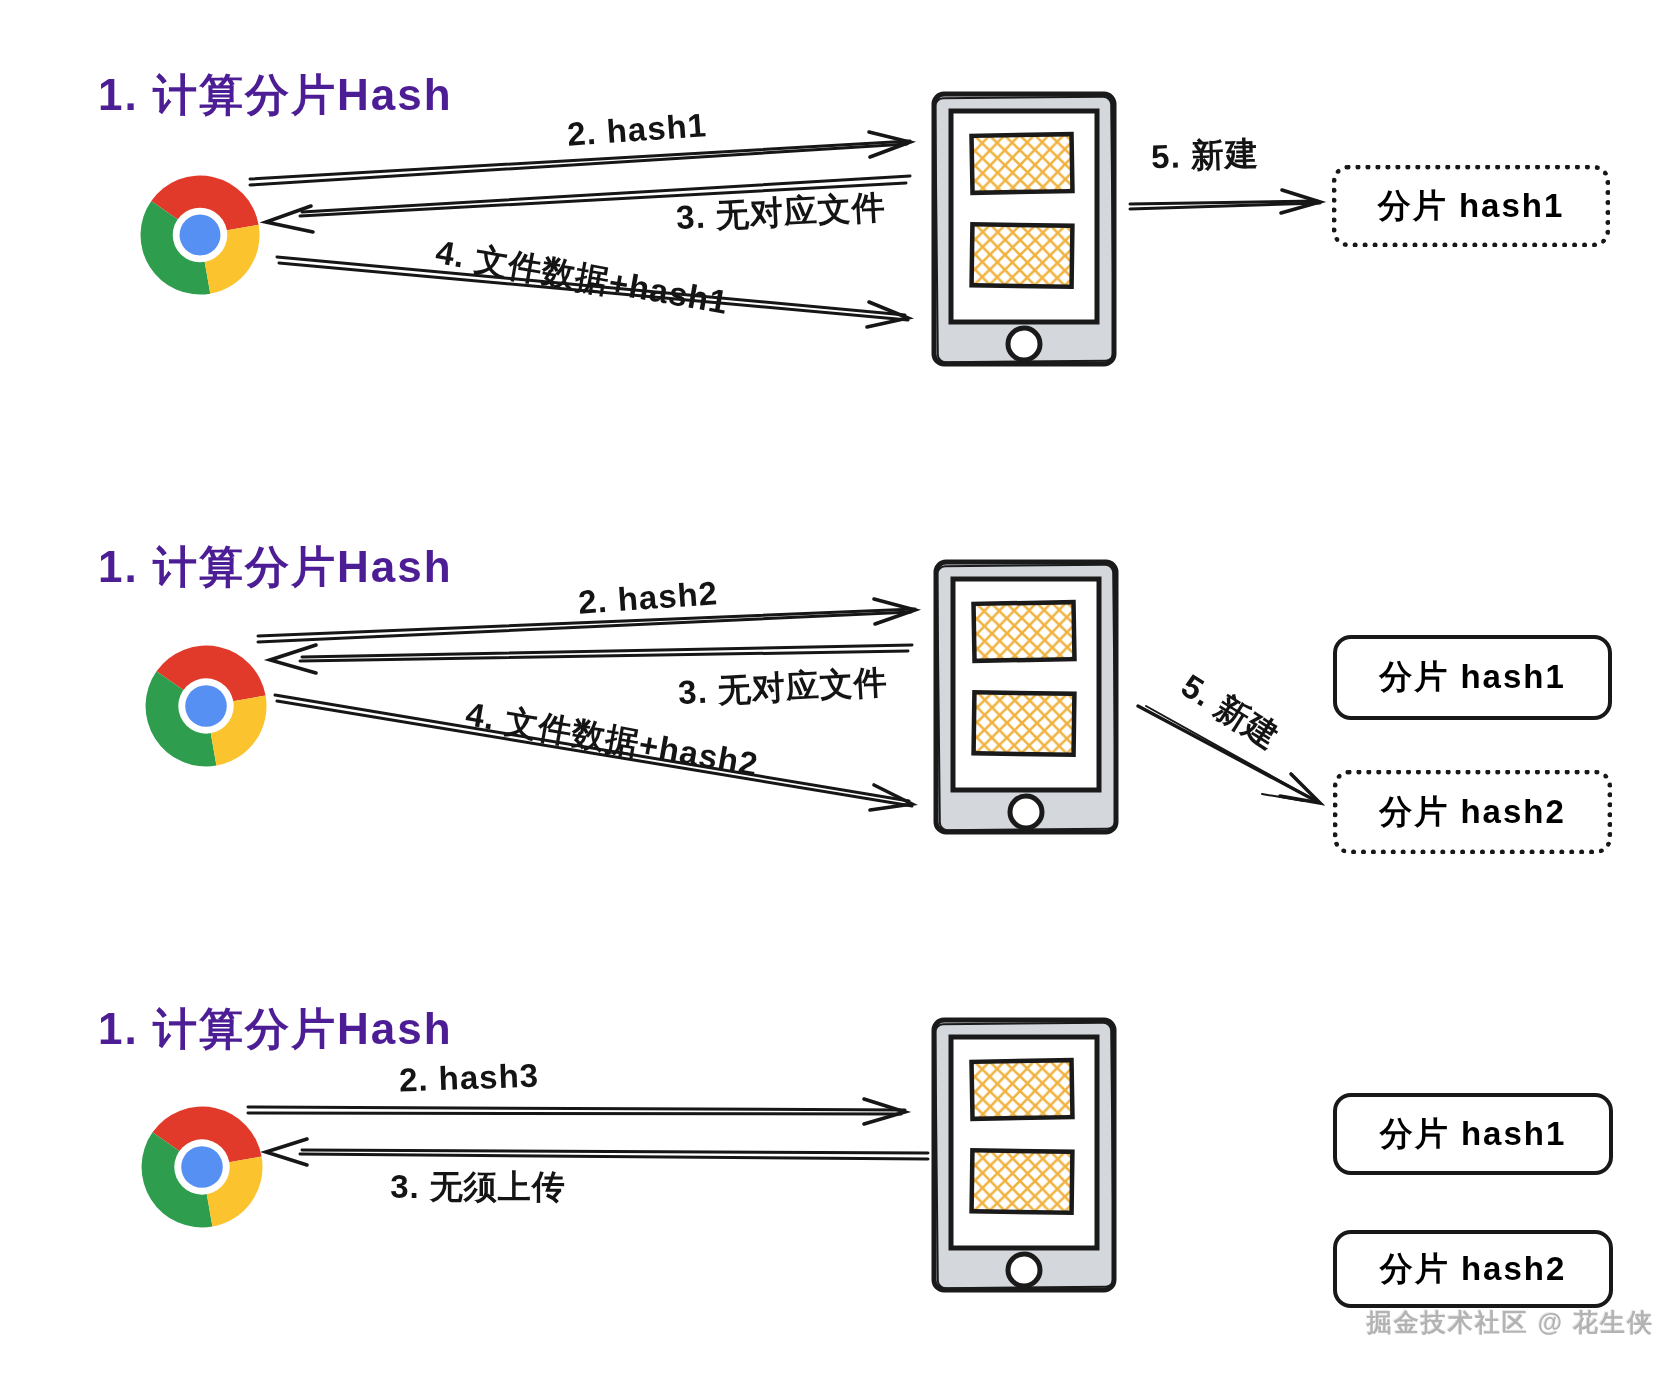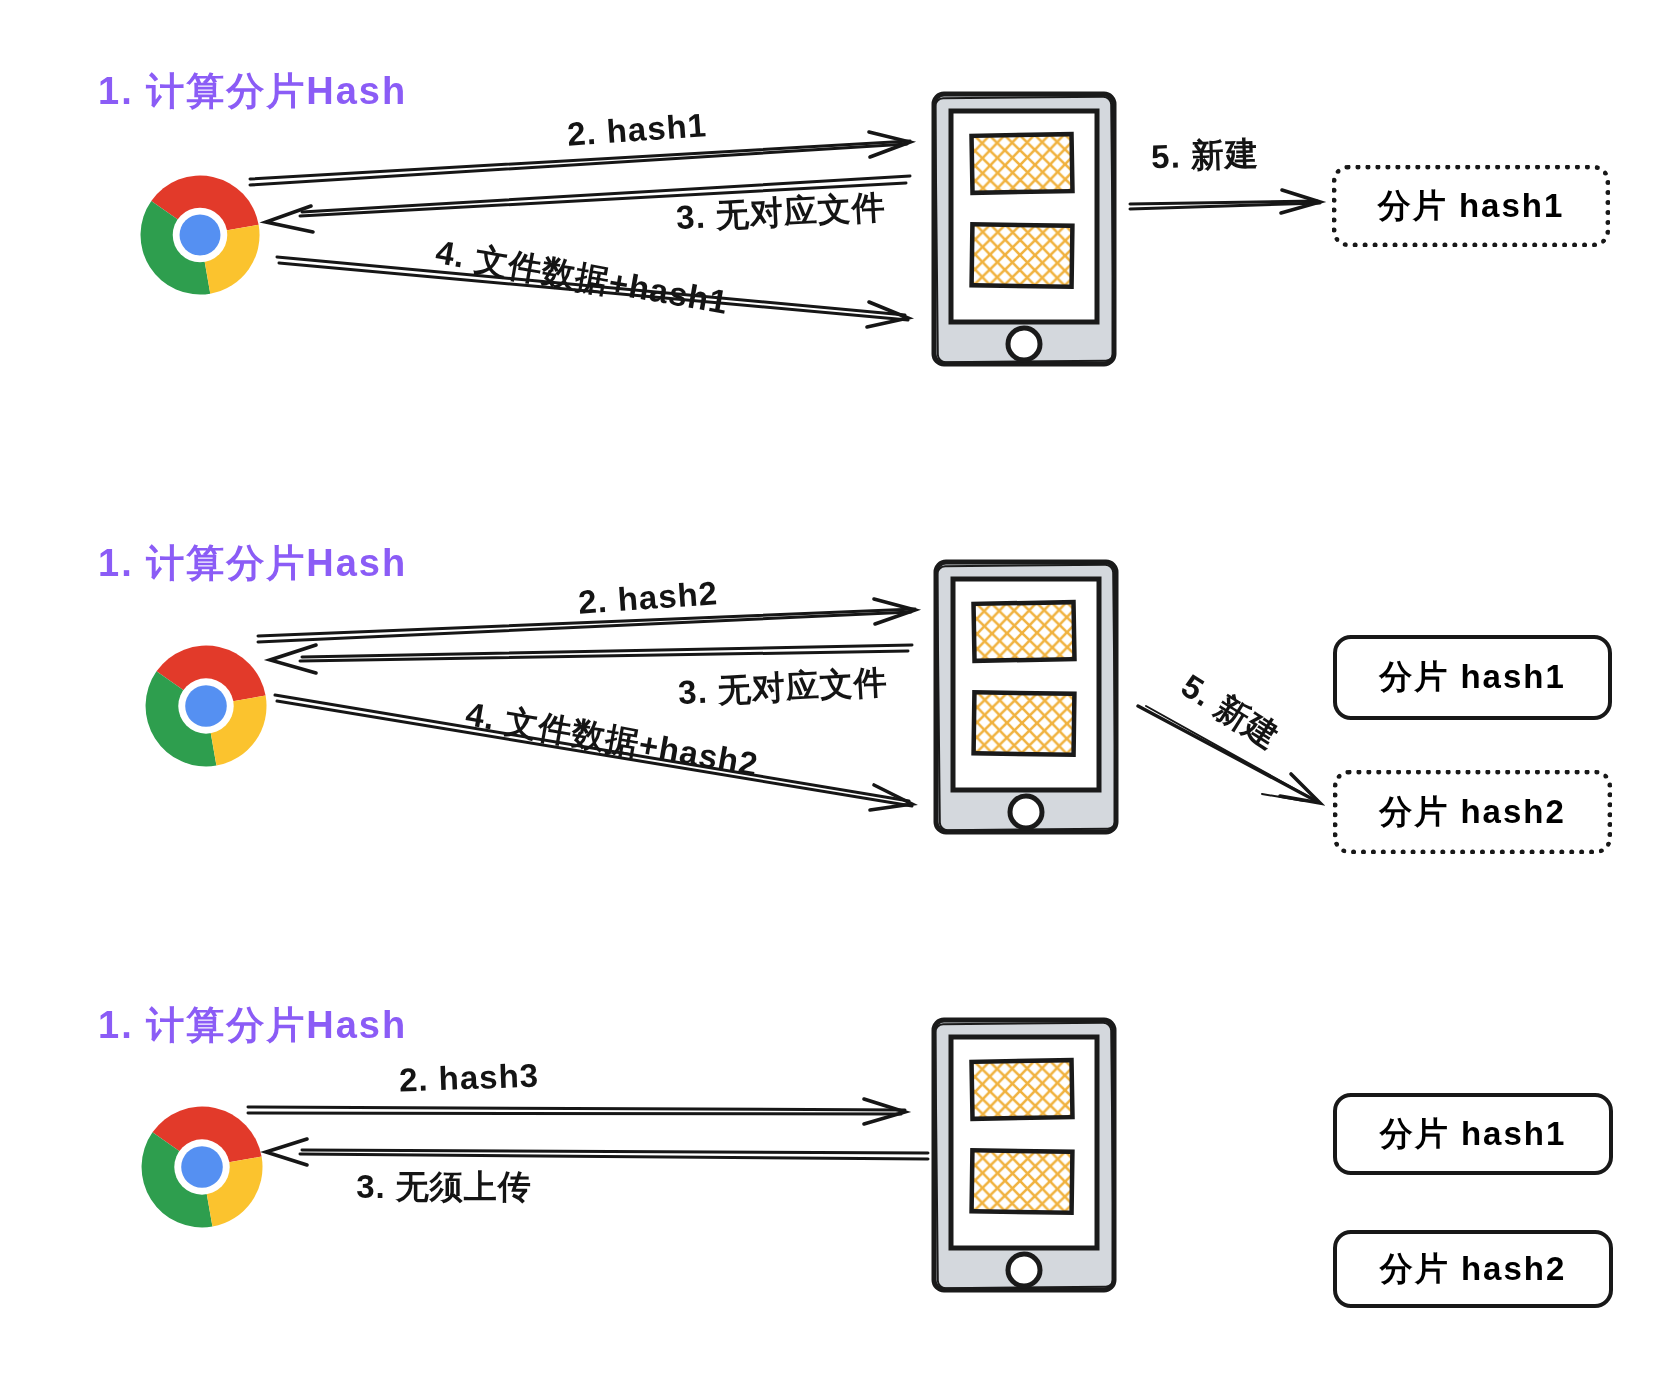--- a/index.html
+++ b/index.html
@@ -2,22 +2,22 @@
 <html><head>
 <meta charset="utf-8">
 <style>
   html,body{margin:0;padding:0;background:#ffffff;}
   #canvas{
     position:relative;width:1680px;height:1374px;background:#ffffff;overflow:hidden;
     font-family:"Liberation Sans","DejaVu Sans",sans-serif;color:#141414;
   }
   .abs{position:absolute;}
   .title{
-    position:absolute;font-size:38px;font-weight:700;letter-spacing:2px;
-    white-space:nowrap;color:#8b5cf6;
+    position:absolute;font-size:44px;font-weight:700;letter-spacing:2px;
+    white-space:nowrap;color:#4c1d95;
   }
   .alabel{
     position:absolute;font-size:33px;font-weight:700;letter-spacing:1px;
     white-space:nowrap;color:#141414;transform:translate(-50%,-50%);
   }
   .box{
     position:absolute;display:flex;align-items:center;justify-content:center;
     font-size:33px;font-weight:700;letter-spacing:2px;color:#000000;
     background:#ffffff;box-sizing:border-box;white-space:nowrap;
   }
@@ -98,21 +98,21 @@
 
   <svg class="abs" style="left:139px;top:1104px" width="126" height="126" viewBox="0 0 100 100">
     <use href="#chrome-sym"></use>
   </svg>
 
   <svg class="abs" style="left:930px;top:1016px" width="188" height="278" viewBox="0 0 188 278">
     <use href="#phone-sym"></use>
   </svg>
 
   <div class="alabel" style="left:469px;top:1078px;transform:translate(-50%,-50%) rotate(-2deg)">2. hash3</div>
-  <div class="alabel" style="left:444px;top:1187px;transform:translate(-50%,-50%)">3. 无须上传</div>
+  <div class="alabel" style="left:478px;top:1187px;transform:translate(-50%,-50%)">3. 无须上传</div>
 
   <div class="box solid" style="left:1333px;top:1093px;width:280px;height:82px">分片 hash1</div>
   <div class="box solid" style="left:1333px;top:1230px;width:280px;height:78px">分片 hash2</div>
 
   <svg class="layer" width="1680" height="1374" viewBox="0 0 1680 1374" fill="none" stroke="#161616" stroke-linecap="round">
 
     <g>
       <path d="M250,185 L907,144" stroke-width="3"></path>
       <path d="M250,179 L910,141" stroke-width="3"></path>
       <path d="M870,157 L910,142 L869,132" stroke-width="3.6"></path>
@@ -167,13 +167,14 @@
       <path d="M864,1124 L905,1112 L864,1099" stroke-width="3.6"></path>
     </g>
 
     <g>
       <path d="M928,1153 L302,1150" stroke-width="3"></path>
       <path d="M928,1159 L300,1154" stroke-width="3"></path>
       <path d="M307,1165 L266,1152 L307,1139" stroke-width="3.6"></path>
     </g>
   </svg>
 
+  <div class="watermark" style="right:26px;top:1306px">掘金技术社区 @ 花生侠</div>
 </div>
 
 </body></html>

